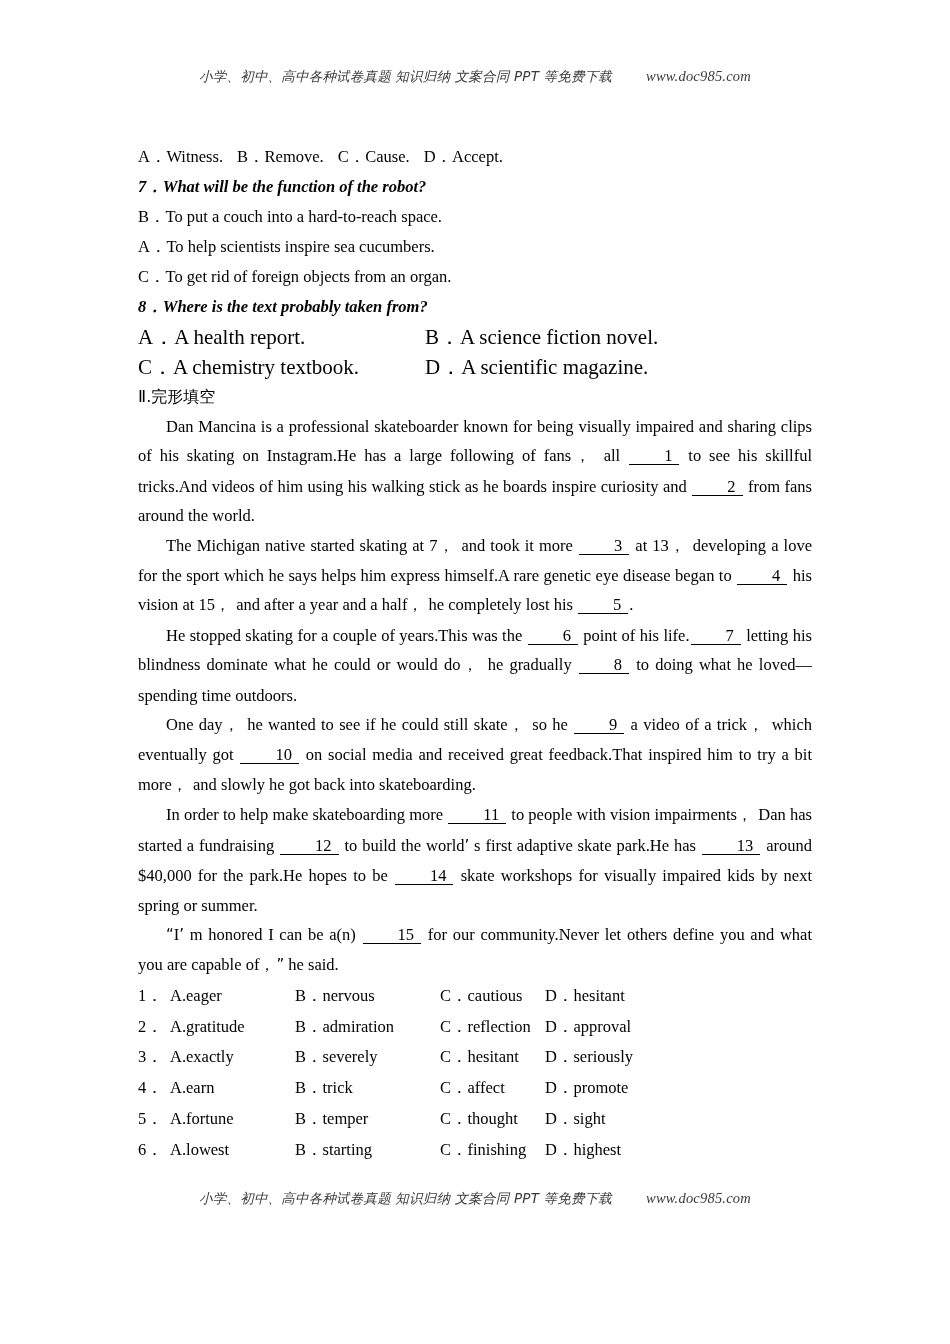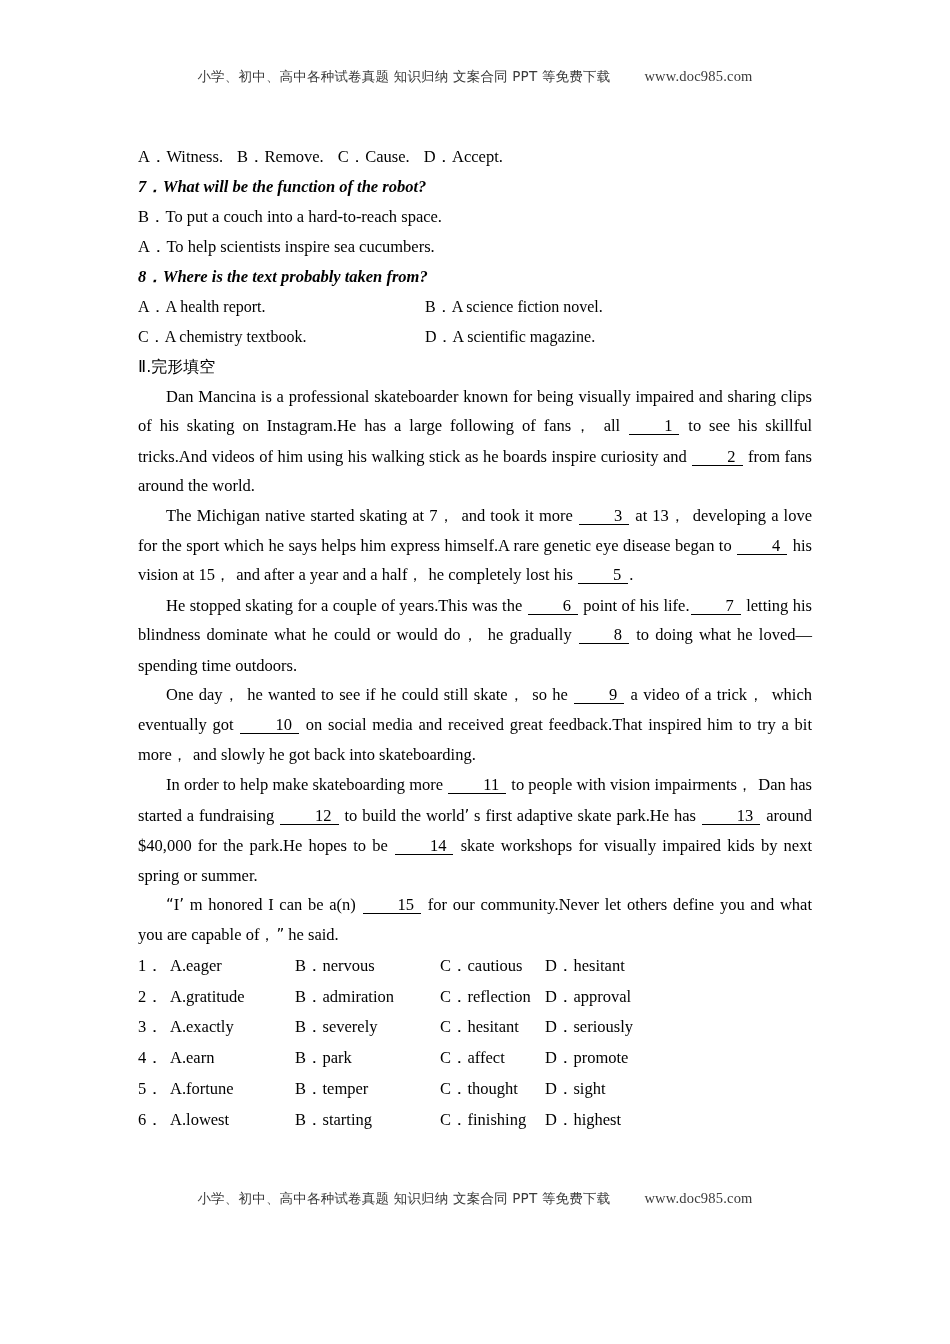--- a/index.html
+++ b/index.html
@@ -24,20 +24,21 @@
 
   
   .runner {
     position: absolute;
     left: 138px;
     width: 674px;
     font-size: 14.5px;
     color: #3a3a3a;
     letter-spacing: 0.2px;
     white-space: nowrap;
+    font-style: italic;
   }
   .runner .cn { font-family: "DejaVu Sans", sans-serif; font-size: 13.5px; }
   .runner .url { margin-left: 34px; font-family: "Liberation Serif", serif; font-size: 14.5px; }
   #page-header { top: 68px; text-align: center; }
   #page-footer { top: 1190px; text-align: center; }
 
   
   .content {
     position: absolute;
     left: 138px;
@@ -54,21 +55,21 @@
   }
   .qline.bold { font-weight: bold; font-style: italic; }
   .qline .num { display: inline-block; }
 
   
   .inline-opts .seg { margin-right: 14px; }
 
   
   .two-col {
     position: relative;
-    font-size: 16px;
+    font-size: 21px;
     line-height: 30px;
     height: 30px;
   }
   .two-col .col-a { position: absolute; left: 0; top: 0; white-space: nowrap; }
   .two-col .col-b { position: absolute; left: 287px; top: 0; white-space: nowrap; }
 
   
   .section-head {
     font-size: 16px;
     line-height: 30px;
@@ -148,20 +149,23 @@
     <div class="qline bold">
       <span class="num">7．</span><span>What will be the function of the robot?</span>
     </div>
 
     <div class="qline">
       <span>B．To put a couch into a hard-to-reach space.</span>
     </div>
     <div class="qline">
       <span>A．To help scientists inspire sea cucumbers.</span>
     </div>
+    <div class="qline">
+      <span>C．To get rid of foreign objects from an organ.</span>
+    </div>
 
     <div class="qline bold">
       <span class="num">8．</span><span>Where is the text probably taken from?</span>
     </div>
 
     <div class="two-col">
       <span class="col-a">A．A health report.</span>
       <span class="col-b">B．A science fiction novel.</span>
     </div>
     <div class="two-col">
@@ -207,21 +211,21 @@
         <span class="c-num">3．</span>
         <span class="c-a">A.exactly</span>
         <span class="c-b">B．severely</span>
         <span class="c-c">C．hesitant</span>
         <span class="c-d">D．seriously</span>
       </div>
 
       <div class="opt-row">
         <span class="c-num">4．</span>
         <span class="c-a">A.earn</span>
-        <span class="c-b">B．park</span>
+        <span class="c-b">B．trick</span>
         <span class="c-c">C．affect</span>
         <span class="c-d">D．promote</span>
       </div>
 
       <div class="opt-row">
         <span class="c-num">5．</span>
         <span class="c-a">A.fortune</span>
         <span class="c-b">B．temper</span>
         <span class="c-c">C．thought</span>
         <span class="c-d">D．sight</span>

